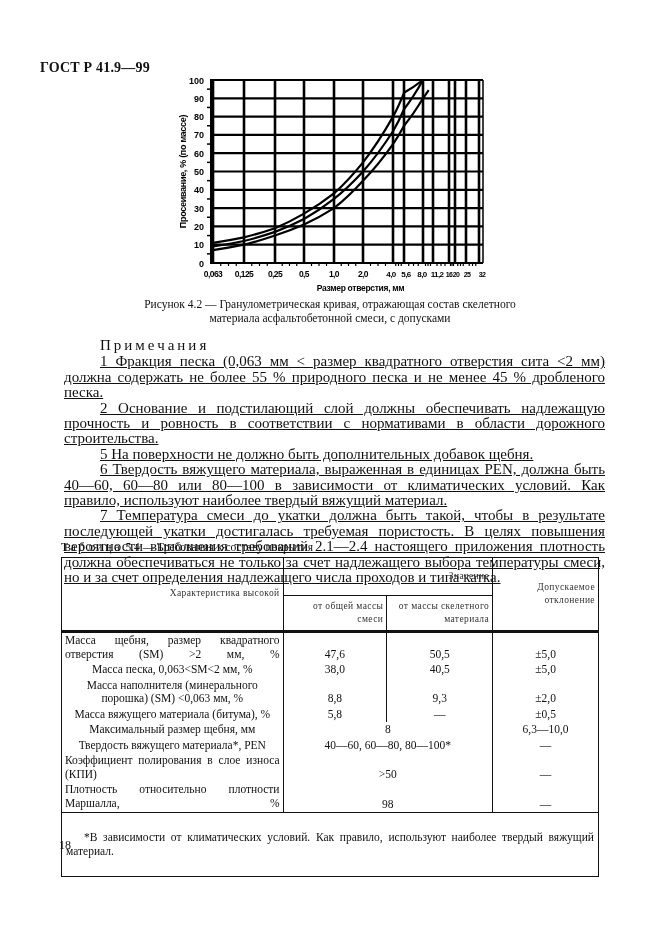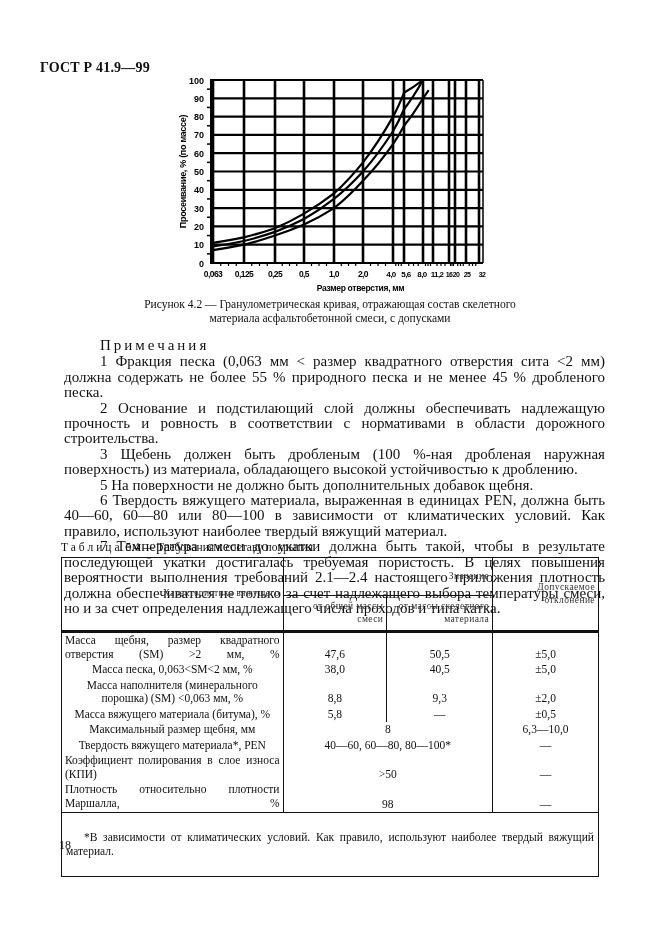--- a/index.html
+++ b/index.html
@@ -5,21 +5,21 @@
   html, body { margin:0; padding:0; background:#fff; }
   body { width:661px; height:936px; position:relative; overflow:hidden;
          font-family:"Liberation Serif", serif; color:#111; }
   .abs { position:absolute; }
   .hdr { left:40px; top:60px; font-weight:bold; font-size:14px; letter-spacing:0.2px; }
   .chart { left:170px; top:72px; width:320px; height:225px; }
   .chart svg text { font-family:"Liberation Sans", sans-serif; font-weight:bold; }
   .caption { left:120px; top:297px; width:420px; text-align:center; font-size:11.5px; line-height:14px; }
   .notes { left:64px; top:338px; width:541px; font-size:15px; line-height:15.4px; text-align:justify; }
   .notes .title { letter-spacing:3px; margin-bottom:1px; padding-left:36px; }
-  .notes p { margin:0; text-indent:36px; }
+  .notes p { margin:0; text-indent:36px;text-decoration:underline; }
   .tbl-title { left:61px; top:541px; font-size:11.5px; }
   .tbl-title .sp { letter-spacing:3px; }
   table.t { position:absolute; left:61px; top:557px; width:538px; border-collapse:collapse;
             font-size:11.5px; line-height:13.5px; }
   table.t td { border-left:1.5px solid #111; border-right:1.5px solid #111; padding:1px 3px; vertical-align:bottom;text-align:center; }
   table.t .hd td { border:1.5px solid #111; text-align:right; vertical-align:middle; font-size:9.5px; letter-spacing:0.4px; color:#333; }
   table.t tr.first td { border-top:3px solid #111; }
   table.t .c { }
   table.t .j { text-align:justify; text-align-last:justify; }
   table.t tr.foot td { border:1.5px solid #111; padding:18px 4px; text-align:justify; vertical-align:top; }
@@ -147,40 +147,39 @@
 
 <div class="abs caption">
   <div>Рисунок 4.2 — Гранулометрическая кривая, отражающая состав скелетного</div>
   <div>материала асфальтобетонной смеси, с допусками</div>
 </div>
 
 <div class="abs notes">
   <div class="title">Примечания</div>
   <p>1 Фракция песка (0,063 мм &lt; размер квадратного отверстия сита &lt;2 мм) должна содержать не более 55 % природного песка и не менее 45 % дробленого песка.</p>
   <p>2 Основание и подстилающий слой должны обеспечивать надлежащую прочность и ровность в соответствии с нормативами в области дорожного строительства.</p>
-  <p>3 Щебень должен быть дробленым (100 %-ная дробленая наружная поверхность) из материала, обладающего высокой устойчивостью к дроблению.</p>
   <p>5 На поверхности не должно быть дополнительных добавок щебня.</p>
   <p>6 Твердость вяжущего материала, выраженная в единицах PEN, должна быть 40—60, 60—80 или 80—100 в зависимости от климатических условий. Как правило, используют наиболее твердый вяжущий материал.</p>
   <p>7 Температура смеси до укатки должна быть такой, чтобы в результате последующей укатки достигалась требуемая пористость. В целях повышения вероятности выполнения требований 2.1—2.4 настоящего приложения плотность должна обеспечиваться не только за счет надлежащего выбора температуры смеси, но и за счет определения надлежащего числа проходов и типа катка.</p>
 </div>
 
 <div class="abs tbl-title">
   <span class="sp">Таблица</span><span> 5.4 — Требования к составу покрытия</span>
 </div>
 
 <table class="t">
   <colgroup>
     <col style="width:222px">
       <col style="width:104px">
       <col style="width:106px">
       <col style="width:106px">
   </colgroup>
   <tbody>
       <tr class="hd" style="height:38px">
-    <td rowspan="2">Характеристика вяжущего</td>
+    <td rowspan="2">Характеристика высокой</td>
     <td colspan="2">Значение</td>
     <td rowspan="2">Допускаемое отклонение</td>
   </tr>
   <tr class="hd" style="height:36px">
     <td>от общей массы смеси</td>
     <td>от массы скелетного материала</td>
   </tr>
 
   <tr class="first">
     <td class="j">Масса щебня, размер квадратного отверстия (SM) &gt;2 мм, %</td>

